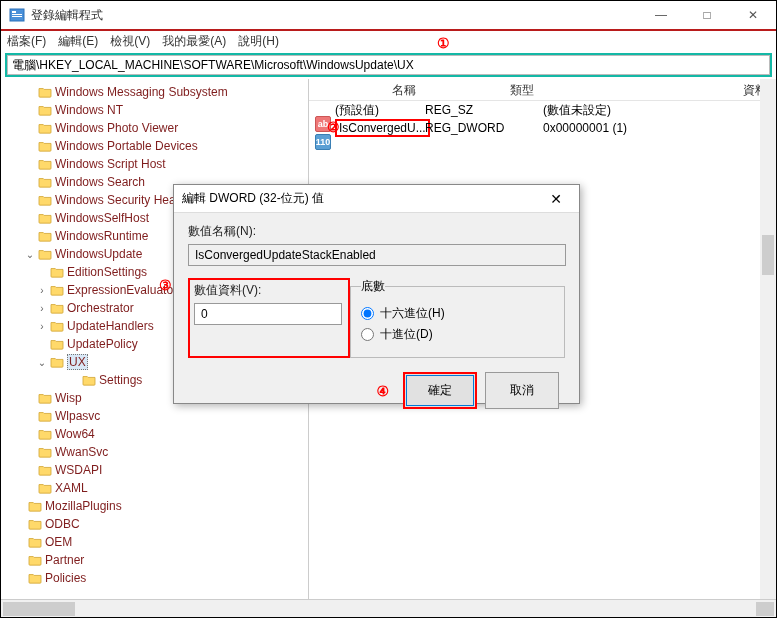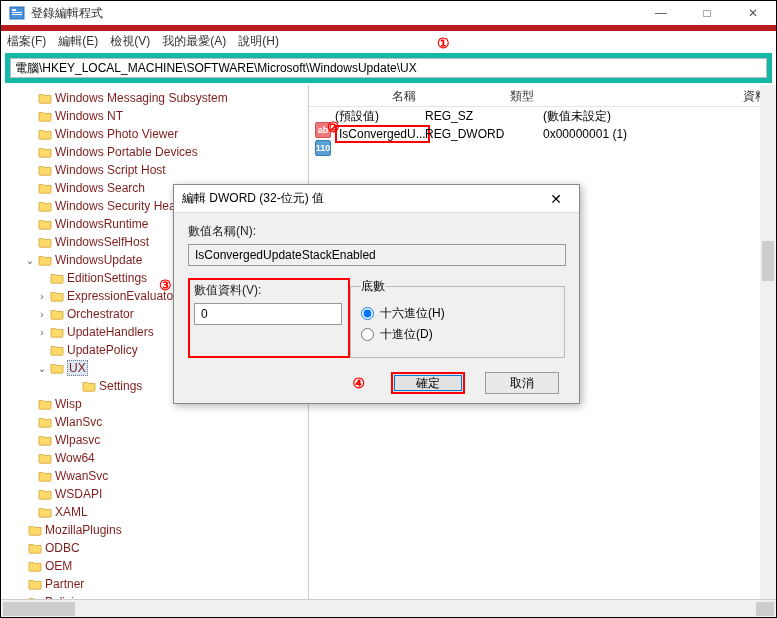--- a/index.html
+++ b/index.html
@@ -1,28 +1,28 @@
 <!DOCTYPE html>
 <html><head>
 <meta charset="utf-8">
 <style>
 * { box-sizing: border-box; margin: 0; padding: 0; font-family: "Microsoft JhengHei", "Segoe UI", sans-serif; font-size: 12px; }
 body { background: #fff; width: 777px; height: 618px; position: relative; overflow: hidden; border: 1px solid #000; }
 
-.titlebar { height: 30px; background: #fff; display: flex; align-items: center; padding-left: 8px; border-bottom: 6px solid #b91c1c; }
+.titlebar { height: 30px; background: #fff; display: flex; align-items: center; padding-left: 8px; border-bottom: 2px solid #b91c1c; }
 .titlebar .icon { width: 16px; height: 16px; margin-right: 6px; display: inline-flex; }
 .titlebar .title { flex: 1; color: #333; }
 .titlebar .winbtns { display: flex; }
 .titlebar .winbtn { width: 46px; height: 30px; display: flex; align-items: center; justify-content: center; color: #555; }
 
 .menubar { height: 20px; display: flex; align-items: center; padding-left: 6px; gap: 12px; color: #333; }
 
 .callout { position: absolute; color: #ff0000; font-weight: bold; font-size: 14px; }
 
-.addrwrap { margin: 2px 4px; border: 5px solid #14b8a6; }
+.addrwrap { margin: 2px 4px; border: 2px solid #14b8a6; }
 .addrbar { height: 20px; display: flex; align-items: center; background: #fff; border: 1px solid #bbb; padding: 0 4px; }
 .addrbar input { border: none; outline: none; flex: 1; font-size: 12px; }
 
 .body { display: flex; height: calc(100% - 30px - 20px - 28px - 18px); }
 
 .tree { width: 308px; overflow: auto; border-right: 1px solid #ccc; padding-top: 4px; }
 .tree ul { list-style: none; }
 .tree li { white-space: nowrap; }
 .row { display: flex; align-items: center; height: 18px; padding-left: 0; }
 .exp { width: 14px; text-align: center; color: #666; font-size: 10px; display: inline-block; }
@@ -57,21 +57,21 @@
 .txtbox { width: 378px; height: 22px; border: 1px solid #999; background: #fff; padding: 2px 6px; display: flex; align-items: center; }
 .txtbox.ro { background: #f0f0f0; }
 .valrow { display: flex; margin-top: 12px; }
 .valleft { border: 2px solid #ff0000; padding: 2px 4px 6px 4px; width: 162px; }
 .valleft .txtbox { width: 148px; }
 .grp { flex: 1; }
 .grp fieldset { border: 1px solid #bbb; padding: 6px 10px 10px 10px; }
 .radio { display: flex; align-items: center; gap: 6px; margin: 4px 0; }
 .radio input { margin: 0; }
 .btnrow { display: flex; justify-content: flex-end; gap: 8px; margin-top: 14px; padding-right: 6px; }
-.btn { width: 74px; height: 22px; border: 1px solid #999; background: #e9e9e9; display: flex; align-items: center; justify-content: center; margin-left: 12px; }
+.btn { width: 74px; height: 37px; border: 1px solid #999; background: #e9e9e9; display: flex; align-items: center; justify-content: center; }
 .btn.primary { border: 2px solid #ff0000; background: #e1e1e1; outline: 1px solid #0078d7; outline-offset: -4px; }
 
 .statusbar { position: absolute; bottom: 0; left: 0; right: 0; height: 18px; background: #f0f0f0; border-top: 1px solid #ccc; display:flex; }
 .statusbar .scroll-thumb { width: 72px; height: 14px; background: #cdcdcd; margin: 2px; }
 .statusbar .spacer { flex:1; }
 .statusbar .right-thumb { width: 18px; height: 14px; background: #cdcdcd; margin: 2px; }
 
 .vscroll { position:absolute; right:0; top:0; bottom:0; width:16px; background:#f0f0f0; }
 .vscroll .vthumb { position:absolute; top:30%; left:2px; right:2px; height:40px; background:#cdcdcd; }
 </style>
@@ -194,32 +194,32 @@
           </div>
         </li>
         <li>
           <div class="row ind1">
             <span class="exp"></span>
             <span class="fold">
               <svg viewBox="0 0 16 14">
                 <path d="M1 3h5l1 1h8v8a1 1 0 0 1-1 1H2a1 1 0 0 1-1-1z" fill="#ffd96a" stroke="#d4a93a"></path>
               </svg>
             </span>
+            <span class="lbl">WindowsSelfHost</span>
+          </div>
+        </li>
+        <li>
+          <div class="row ind1">
+            <span class="exp"></span>
+            <span class="fold">
+              <svg viewBox="0 0 16 14">
+                <path d="M1 3h5l1 1h8v8a1 1 0 0 1-1 1H2a1 1 0 0 1-1-1z" fill="#ffd96a" stroke="#d4a93a"></path>
+              </svg>
+            </span>
             <span class="lbl">WindowsRuntime</span>
-          </div>
-        </li>
-        <li>
-          <div class="row ind1">
-            <span class="exp"></span>
-            <span class="fold">
-              <svg viewBox="0 0 16 14">
-                <path d="M1 3h5l1 1h8v8a1 1 0 0 1-1 1H2a1 1 0 0 1-1-1z" fill="#ffd96a" stroke="#d4a93a"></path>
-              </svg>
-            </span>
-            <span class="lbl">WindowsSelfHost</span>
           </div>
         </li>
         <li>
           <div class="row ind1">
             <span class="exp">⌄</span>
             <span class="fold">
               <svg viewBox="0 0 16 14">
                 <path d="M1 3h5l1 1h8v8a1 1 0 0 1-1 1H2a1 1 0 0 1-1-1z" fill="#ffd96a" stroke="#d4a93a"></path>
               </svg>
             </span>
@@ -305,31 +305,20 @@
         </li>
         <li>
           <div class="row ind1">
             <span class="exp"></span>
             <span class="fold">
               <svg viewBox="0 0 16 14">
                 <path d="M1 3h5l1 1h8v8a1 1 0 0 1-1 1H2a1 1 0 0 1-1-1z" fill="#ffd96a" stroke="#d4a93a"></path>
               </svg>
             </span>
             <span class="lbl">Wisp</span>
-          </div>
-        </li>
-        <li>
-          <div class="row ind1">
-            <span class="exp"></span>
-            <span class="fold">
-              <svg viewBox="0 0 16 14">
-                <path d="M1 3h5l1 1h8v8a1 1 0 0 1-1 1H2a1 1 0 0 1-1-1z" fill="#ffd96a" stroke="#d4a93a"></path>
-              </svg>
-            </span>
-            <span class="lbl">WlanSvc</span>
           </div>
         </li>
         <li>
           <div class="row ind1">
             <span class="exp"></span>
             <span class="fold">
               <svg viewBox="0 0 16 14">
                 <path d="M1 3h5l1 1h8v8a1 1 0 0 1-1 1H2a1 1 0 0 1-1-1z" fill="#ffd96a" stroke="#d4a93a"></path>
               </svg>
             </span>

